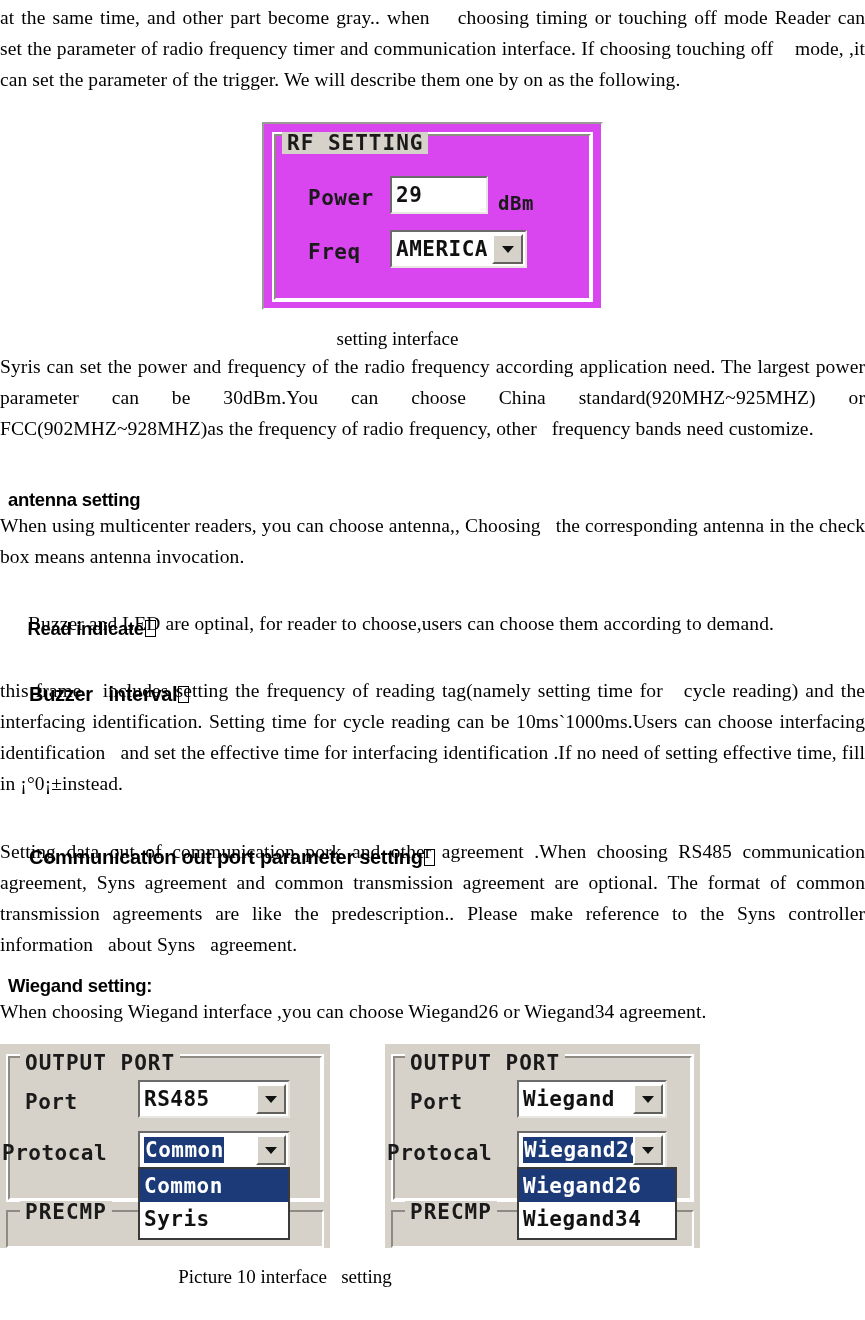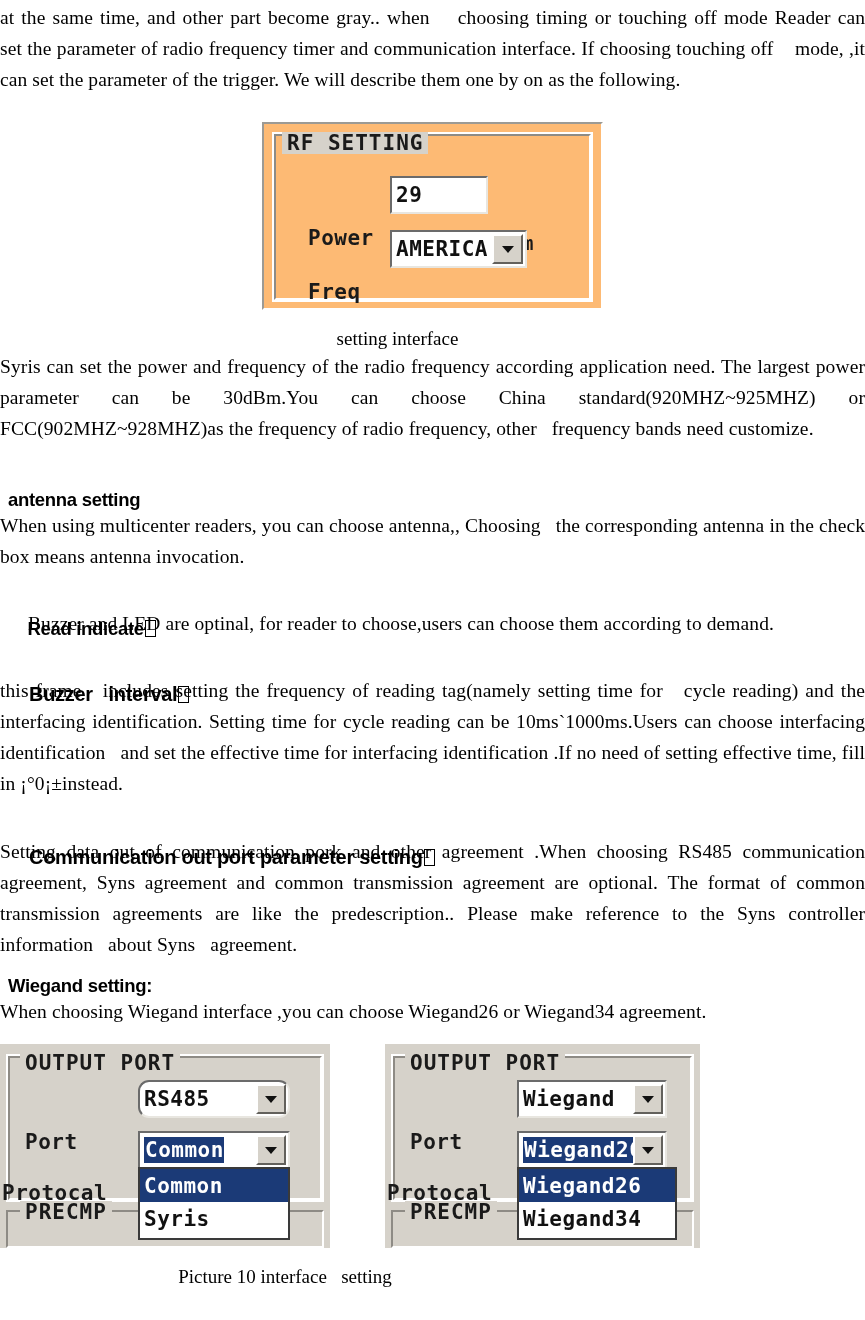--- a/index.html
+++ b/index.html
@@ -69,21 +69,21 @@
     box-sizing: border-box;
     padding-left: 17px;
   }
   .win-outer-sunken {
     position: absolute;
     box-sizing: border-box;
     border-top: 2px solid #9c9a94;
     border-left: 2px solid #9c9a94;
     border-right: 2px solid #ffffff;
     border-bottom: 2px solid #ffffff;
-    background: #fdba74;
+    background: #d946ef;
   }
   .groupbox {
     position: absolute;
     box-sizing: border-box;
     border: 2px solid #ffffff;
     border-top-color: #ffffff;
   }
   .groupbox-inner {
     position: absolute;
     inset: 0;
@@ -111,21 +111,20 @@
     padding: 0 5px;
     letter-spacing: 1px;
   }
   .win-label {
     position: absolute;
     font-family: "DejaVu Sans Mono", "Liberation Mono", monospace;
     font-weight: bold;
     color: #1a1a1a;
     white-space: pre;
     letter-spacing: 0.5px;
-    margin-top: 40px;
   }
   .win-field {
     position: absolute;
     box-sizing: border-box;
     background: #ffffff;
     border-top: 2px solid #6b6b6b;
     border-left: 2px solid #6b6b6b;
     border-right: 2px solid #e8e6e0;
     border-bottom: 2px solid #e8e6e0;
     overflow: hidden;
@@ -251,21 +250,21 @@
   <p class="body-text nojust" style="position:absolute;left:0;top:996px;width:865px;">When choosing Wiegand interface ,you can choose Wiegand26 or Wiegand34 agreement.</p>
 
   <div class="win-panel" style="left:0px; top:1044px; width:330px; height:204px;">
 
     <div class="groupbox" style="left:6px; top:10px; width:318px; height:148px;">
       <div class="groupbox-inner"></div>
     </div>
     <div class="gb-title" style="left:20px; top:8px; font-size:21px; line-height:22px;">OUTPUT PORT</div>
 
     <div class="win-label" style="left:25px; top:46px; font-size:21px;">Port</div>
-    <div class="win-field" style="left:138px; top:36px; width:152px; height:38px;border-radius:11px;">
+    <div class="win-field" style="left:138px; top:36px; width:152px; height:38px;">
       <span class="val" style="font-size:21px;">RS485</span>
     </div>
     <div class="win-combo-btn" style="left:256px; top:40px; width:30px; height:30px;">
       <span class="arrow-down"></span>
     </div>
 
     <div class="win-label" style="left:2px; top:97px; font-size:21px;">Protocal</div>
     <div class="win-field" style="left:138px; top:87px; width:152px; height:38px;">
       <span class="val sel" style="font-size:21px;">Common</span>
     </div>

